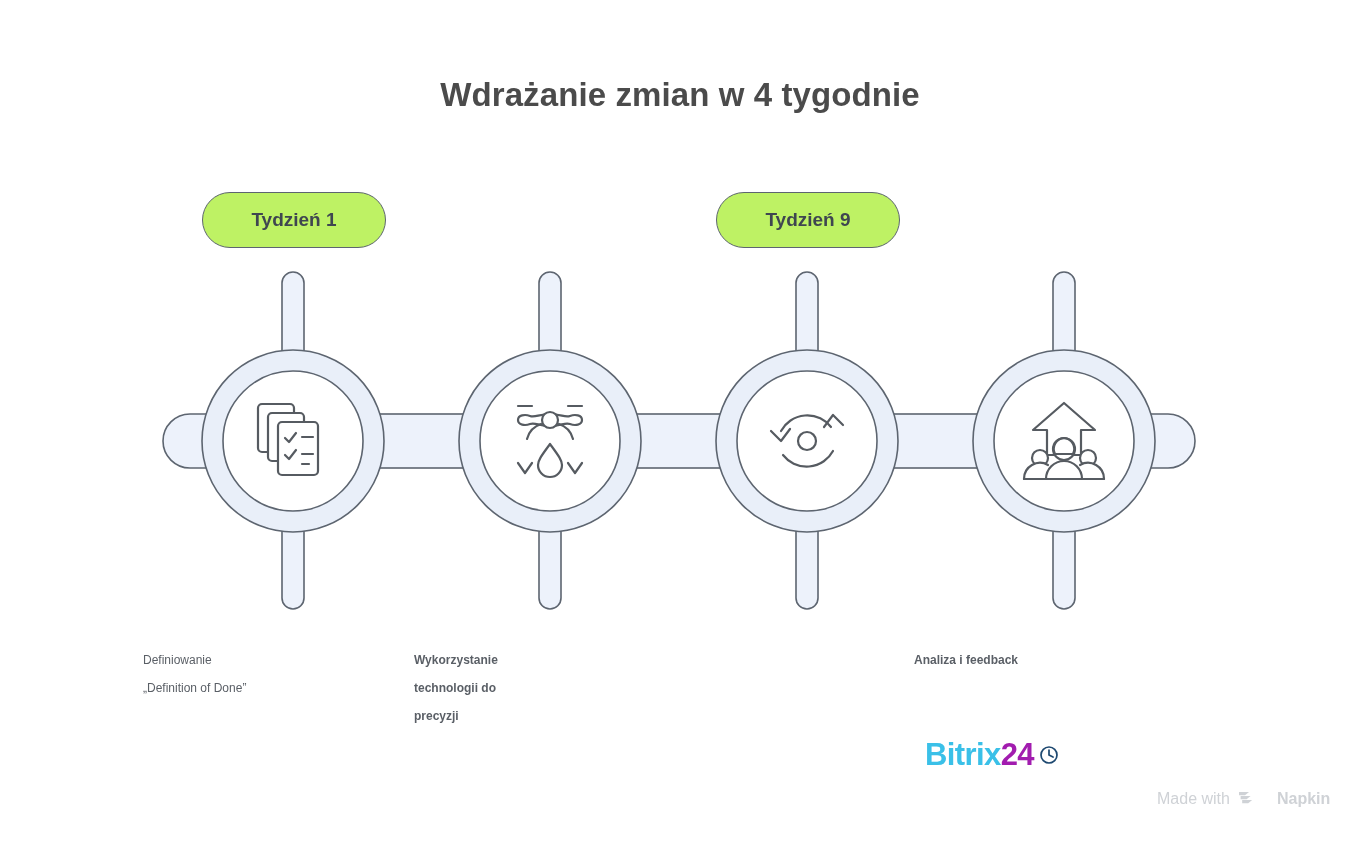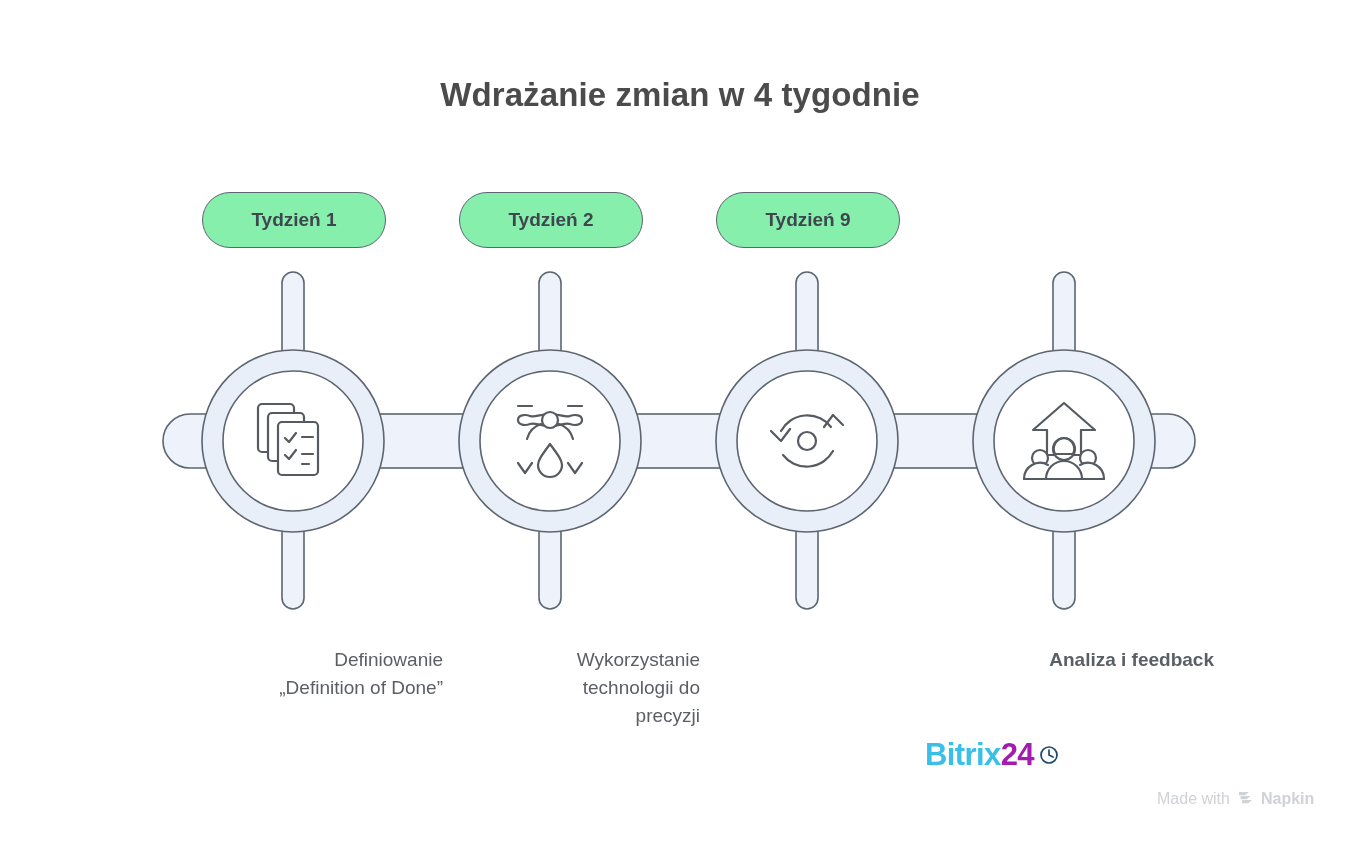--- a/index.html
+++ b/index.html
@@ -43,38 +43,38 @@
     top: 0;
     left: 0;
   }
 
   
   .week-pill {
     position: absolute;
     height: 56px;
     border: 1.6px solid #5d6570;
     border-radius: 28px;
-    background: #86efac;
+    background: #bef264;
     display: flex;
     align-items: center;
     justify-content: center;
     box-sizing: border-box;
     font-size: 19px;
     font-weight: bold;
     color: #3f4650;
   }
   .week-pill .pill-label {
     pointer-events: none;
   }
 
   
   .node-caption {
     position: absolute;
-    text-align: right;
-    font-size: 19px;
+    text-align: left;
+    font-size: 12px;
     line-height: 28px;
     color: #5a5f66;
     white-space: pre-line;
   }
 
   
   .node-icon {
     position: absolute;
     width: 96px;
     height: 96px;
@@ -100,21 +100,21 @@
   #napkin-mark {
     position: absolute;
     left: 1157px;
     top: 789px;
     display: flex;
     align-items: center;
     gap: 7px;
     font-size: 16px;
     color: #cfd2d6;
   }
-  #napkin-mark .nk-name { font-weight: bold; color: #cfd2d6; }
+  #napkin-mark .nk-name { font-weight: bold; color: #cfd2d6; margin-left: 16px; }
 </style>
 </head>
 <body>
 
 <div id="page-title">Wdrażanie zmian w 4 tygodnie</div>
 
 <div id="diagram">
 
   <svg id="diagram-svg" width="1360" height="843" viewBox="0 0 1360 843">
     <defs>
@@ -257,30 +257,27 @@
 
       <circle cx="72" cy="65" r="8" fill="#ffffff"></circle>
       <path d="M88 86 A16 16 0 0 0 64 72" fill="#ffffff"></path>
       <path d="M66 86 L88 86"></path>
     </svg>
   </div>
 
   <div class="week-pill" style="left:202px; top:192px; width:184px;">
     <span class="pill-label">Tydzień 1</span>
   </div>
-  <div class="week-pill" style="left:459px; top:192px; width:184px;">
-    <span class="pill-label">Tydzień 2</span>
-  </div>
   <div class="week-pill" style="left:716px; top:192px; width:184px;">
     <span class="pill-label">Tydzień 9</span>
   </div>
 
   <div class="node-caption" style="left:143px; top:646px; width:300px;">Definiowanie
 „Definition of Done”</div>
-  <div class="node-caption" style="left:400px; top:646px; width:300px;">Wykorzystanie
+  <div class="node-caption" style="left:414px; top:646px; width:300px;font-weight:bold;">Wykorzystanie
 technologii do
 precyzji</div>
   <div class="node-caption" style="left:914px; top:646px; width:300px;font-weight:bold;">Analiza i feedback</div>
 </div>
 
 <div id="bitrix-logo">
   <span class="bx-part1">Bitrix</span>
     <span class="bx-part2">24</span>
   <span class="bx-clock">
     <svg width="22" height="22" viewBox="0 0 22 22" fill="none" stroke="#1d4870" stroke-width="1.7" stroke-linecap="round">

